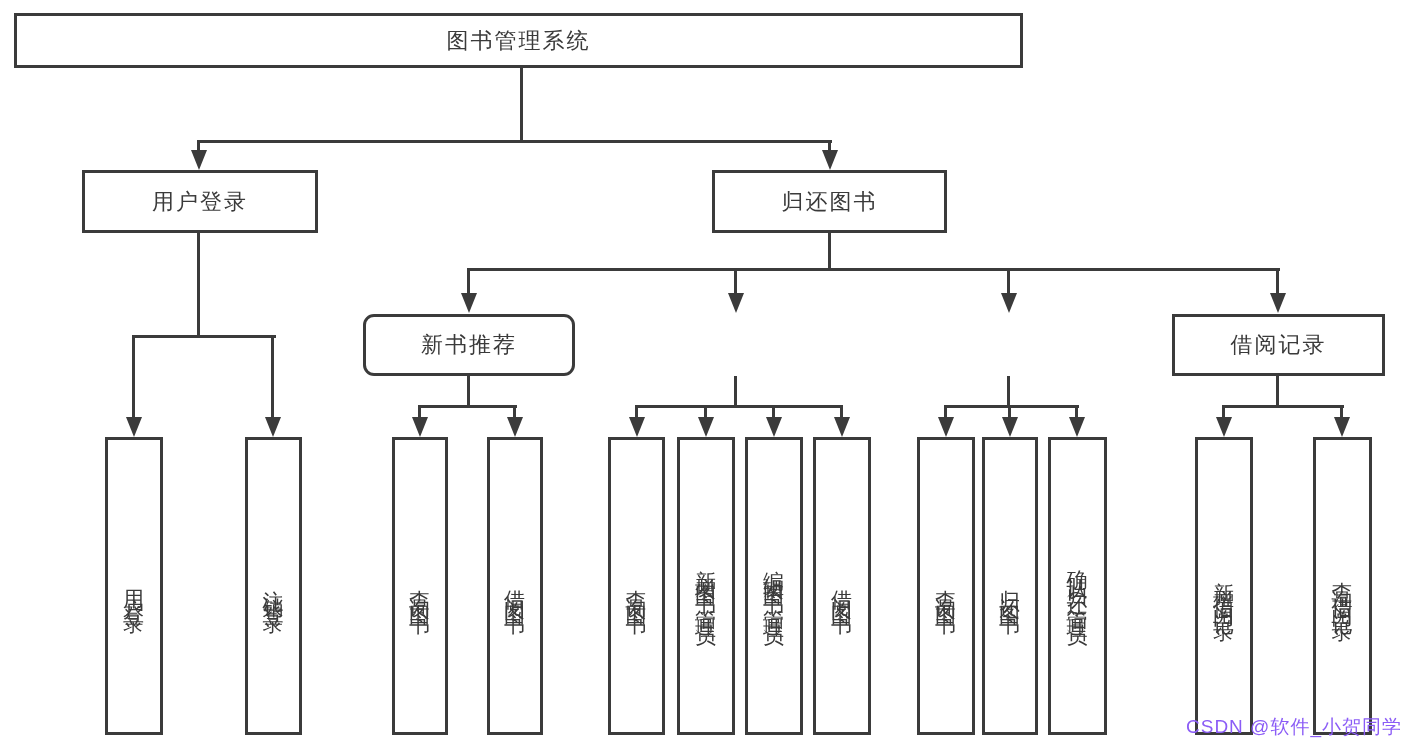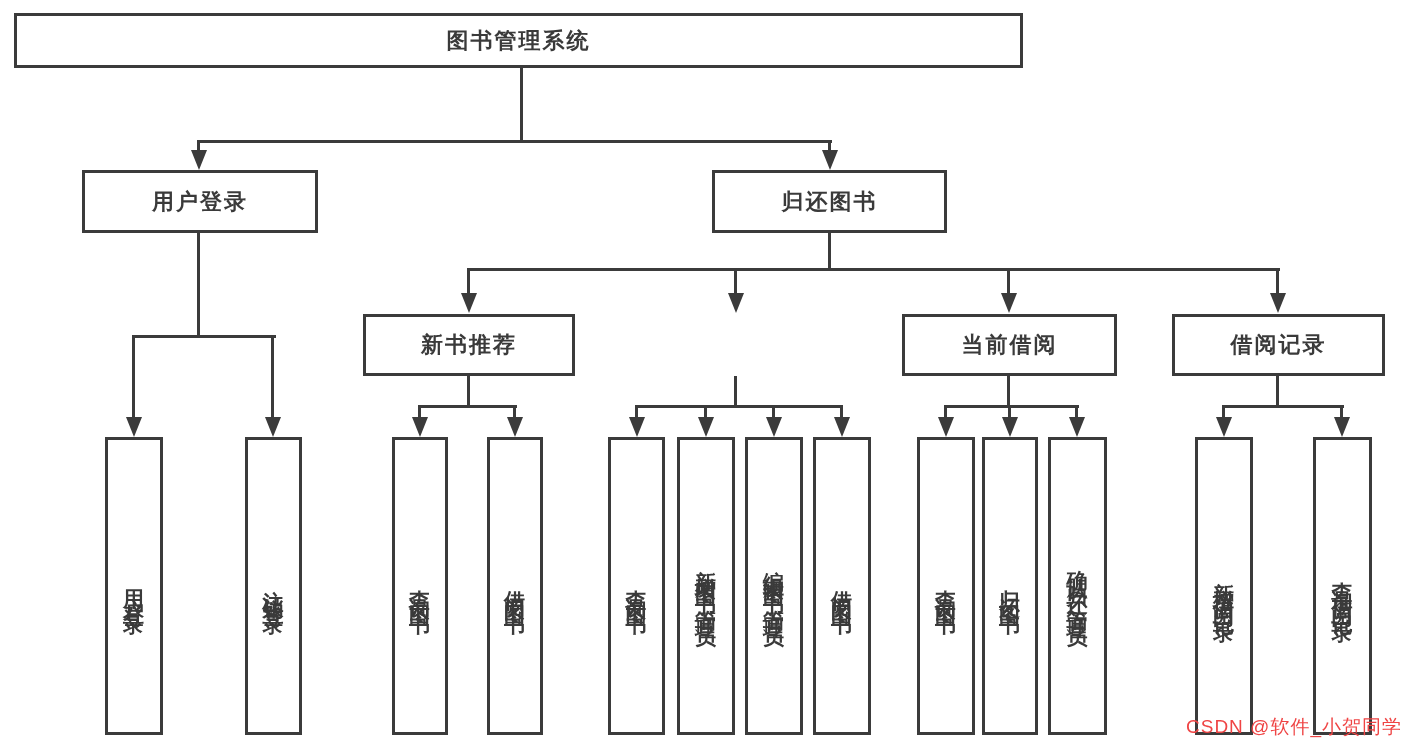--- a/index.html
+++ b/index.html
@@ -1,29 +1,29 @@
 <!DOCTYPE html>
 <html><head>
 <meta charset="utf-8">
 <style>
   html,body{margin:0;padding:0;background:#fff;}
   .stage{position:relative;width:1405px;height:747px;background:#ffffff;
          font-family:"Liberation Sans","DejaVu Sans",sans-serif;overflow:hidden;}
   .box{position:absolute;background:#ffffff;border:3px solid #3b3b3b;box-sizing:border-box;
        display:flex;align-items:center;justify-content:center;
-       color:#3a3a3a;font-size:22px;letter-spacing:2px;font-weight:700;z-index:2;}
+       color:#3a3a3a;font-size:22px;letter-spacing:2px;font-weight:400;z-index:2;}
   .leaf{font-size:21px;}
   .leaf .vtext{writing-mode:vertical-lr;text-orientation:mixed;
        letter-spacing:8px;line-height:1;padding-top:6px;}
   .hl{position:absolute;height:3px;background:#3b3b3b;z-index:1;}
   .vl{position:absolute;width:3px;background:#3b3b3b;z-index:1;}
   .ar{position:absolute;width:0;height:0;z-index:1;
       border-left:8px solid transparent;border-right:8px solid transparent;
       border-top:20px solid #3b3b3b;}
-  .wm{position:absolute;left:1186px;top:714px;color:#ef4444;font-size:19px;
+  .wm{position:absolute;left:1186px;top:714px;color:#8b5cf6;font-size:19px;
       letter-spacing:1px;z-index:6;white-space:nowrap;}
 </style>
 </head>
 <body>
 
 <div class="stage">
 
   <div class="box" style="left:14px;top:13px;width:1009px;height:55px;">
     <span>图书管理系统</span>
   </div>
@@ -53,25 +53,22 @@
   <div class="hl" style="left:467px;top:268px;width:813px;"></div>
   <div class="vl" style="left:467px;top:268px;height:27px;"></div>
   <div class="ar" style="left:461px;top:293px;"></div>
   <div class="vl" style="left:734px;top:268px;height:27px;"></div>
   <div class="ar" style="left:728px;top:293px;"></div>
   <div class="vl" style="left:1007px;top:268px;height:27px;"></div>
   <div class="ar" style="left:1001px;top:293px;"></div>
   <div class="vl" style="left:1276px;top:268px;height:27px;"></div>
   <div class="ar" style="left:1270px;top:293px;"></div>
 
-  <div class="box" style="left:363px;top:314px;width:212px;height:62px;">
+  <div class="box" style="left:363px;top:314px;width:212px;height:62px;border-radius:11px;">
     <span>新书推荐</span>
-  </div>
-  <div class="box" style="left:902px;top:314px;width:215px;height:62px;">
-    <span>当前借阅</span>
   </div>
   <div class="box" style="left:1172px;top:314px;width:213px;height:62px;">
     <span>借阅记录</span>
   </div>
 
   <div class="vl" style="left:467px;top:376px;height:31px;"></div>
   <div class="hl" style="left:418px;top:405px;width:99px;"></div>
   <div class="vl" style="left:418px;top:405px;height:14px;"></div>
   <div class="ar" style="left:412px;top:417px;"></div>
   <div class="vl" style="left:513px;top:405px;height:14px;"></div>

